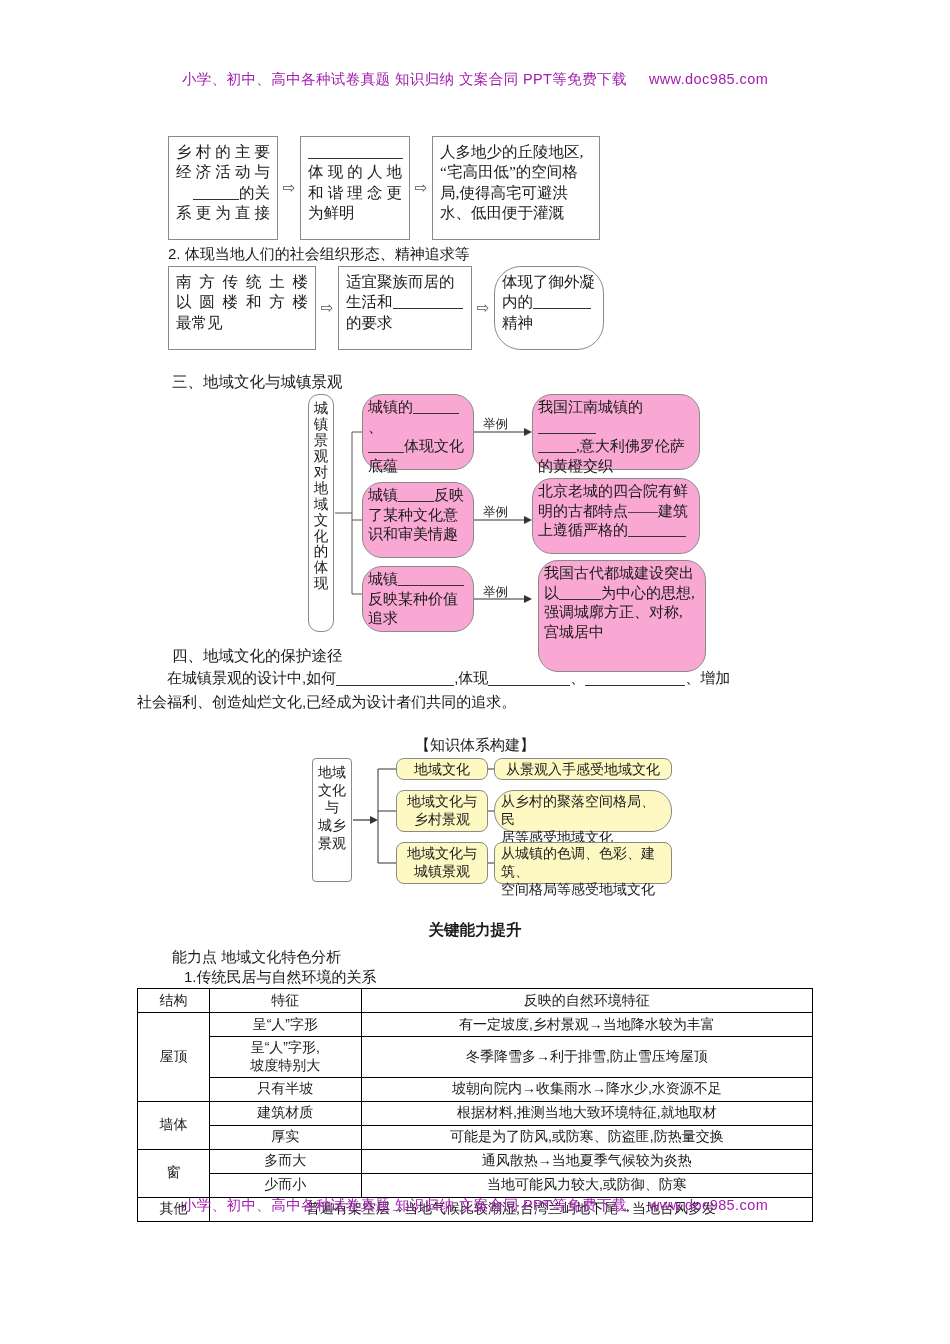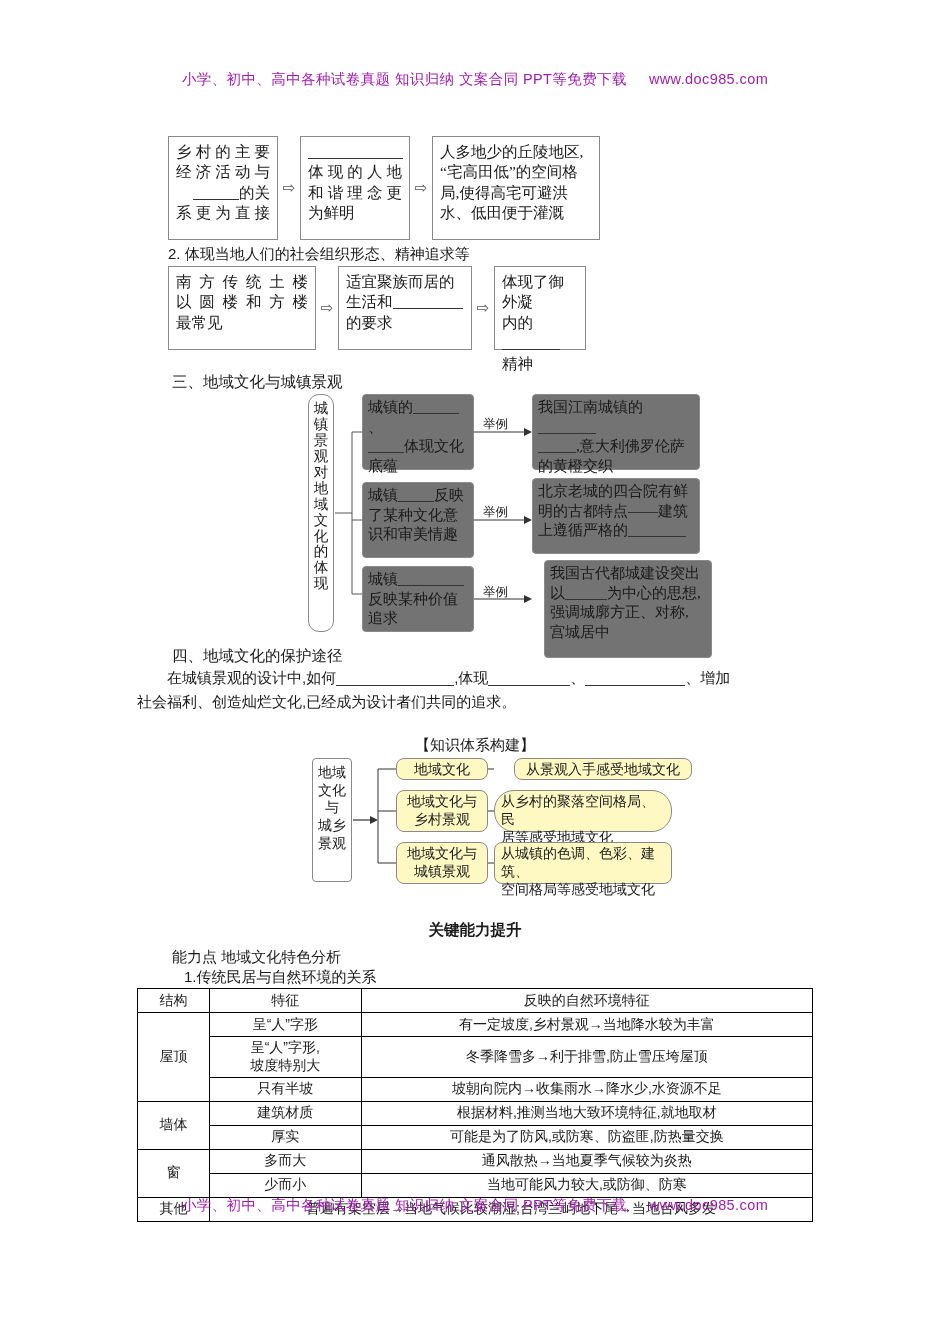--- a/index.html
+++ b/index.html
@@ -56,21 +56,21 @@
     position: absolute; left: 168px; top: 245px;
     font-family: "Liberation Sans", "DejaVu Sans", sans-serif;
     font-size: 15px;
   }
 
   
   .flow2 { position: absolute; left: 168px; top: 266px; display: flex; align-items: center; }
   .flow2 .box { padding: 5px 7px 4px; font-size: 15.5px; }
   .f2b1 { width: 148px; height: 84px; }
   .f2b2 { width: 134px; height: 84px; }
-  .f2b3 { width: 92px; height: 84px; }
+  .f2b3 { width: 110px; height: 84px; border-radius: 27px; }
   .flow2 .sep { width: 22px; text-align: center; }
 
   .sec-head {
     position: absolute;
     font-family: "Liberation Sans", "DejaVu Sans", sans-serif;
     font-size: 15.5px;
   }
   .h3 { left: 172px; top: 372px; }
   .h4 { left: 172px; top: 646px; }
 
@@ -82,31 +82,31 @@
     border: 1px solid #8a8a8a; border-radius: 11px;
     font-size: 14.5px; line-height: 1.10;
     text-align: center;
     padding-top: 6px;
     writing-mode: horizontal-tb;
     background: #fff;
   }
   .vbox span { display: block; }
   .tb {
     position: absolute;
-    border: 1px solid #8a8a8a; border-radius: 4px;
-    background: #737373;
+    border: 1px solid #8a8a8a; border-radius: 20px;
+    background: #f9a8d4;
     font-size: 15px; line-height: 1.30;
     padding: 3px 5px;
   }
   .tb-m1 { left: 62px; top: 0px;   width: 112px; height: 76px; }
   .tb-m2 { left: 62px; top: 88px;  width: 112px; height: 76px; }
   .tb-m3 { left: 62px; top: 172px; width: 112px; height: 66px; }
   .tb-r1 { left: 232px; top: 0px;   width: 168px; height: 76px; }
   .tb-r2 { left: 232px; top: 84px;  width: 168px; height: 76px; }
-  .tb-r3 { left: 244px; top: 166px; width: 168px; height: 98px; }
+  .tb-r3 { left: 238px; top: 166px; width: 168px; height: 112px; }
   .jl { position: absolute; font-size: 12.5px; font-family: "Liberation Serif", serif; }
   .jl1 { left: 183px; top: 22px; }
   .jl2 { left: 183px; top: 110px; }
   .jl3 { left: 183px; top: 190px; }
 
   
   .para {
     position: absolute; left: 137px; top: 666px; width: 680px;
     font-family: "Liberation Sans", "DejaVu Sans", sans-serif;
     font-size: 15px; line-height: 1.62;
@@ -129,21 +129,21 @@
     font-size: 14px; line-height: 1.26; text-align: center; padding-top: 5px;
   }
   .ks-vbox span { display: block; }
   .ksb {
     position: absolute; border: 1px solid #8a8a8a; border-radius: 8px; background: #fef9c3;
     font-size: 14px; line-height: 1.30; padding: 2px 6px; text-align: center;
   }
   .ks-m1 { left: 84px; top: 0px;  width: 92px; height: 22px; }
   .ks-m2 { left: 84px; top: 32px; width: 92px; height: 42px; }
   .ks-m3 { left: 84px; top: 84px; width: 92px; height: 42px; }
-  .ks-r1 { left: 182px; top: 0px;  width: 178px; height: 22px; margin-left: 20px; }
+  .ks-r1 { left: 182px; top: 0px;  width: 178px; height: 22px; }
   .ks-r2 { left: 182px; top: 32px; width: 178px; height: 42px; text-align: left; border-radius: 20px; }
   .ks-r3 { left: 182px; top: 84px; width: 178px; height: 42px; text-align: left; }
 
   
   .key-title {
     position: absolute; left: 0; width: 950px; top: 920px;
     text-align: center;
     font-family: "Liberation Sans", "DejaVu Sans", sans-serif;
     font-weight: bold; font-size: 15.5px;
   }

